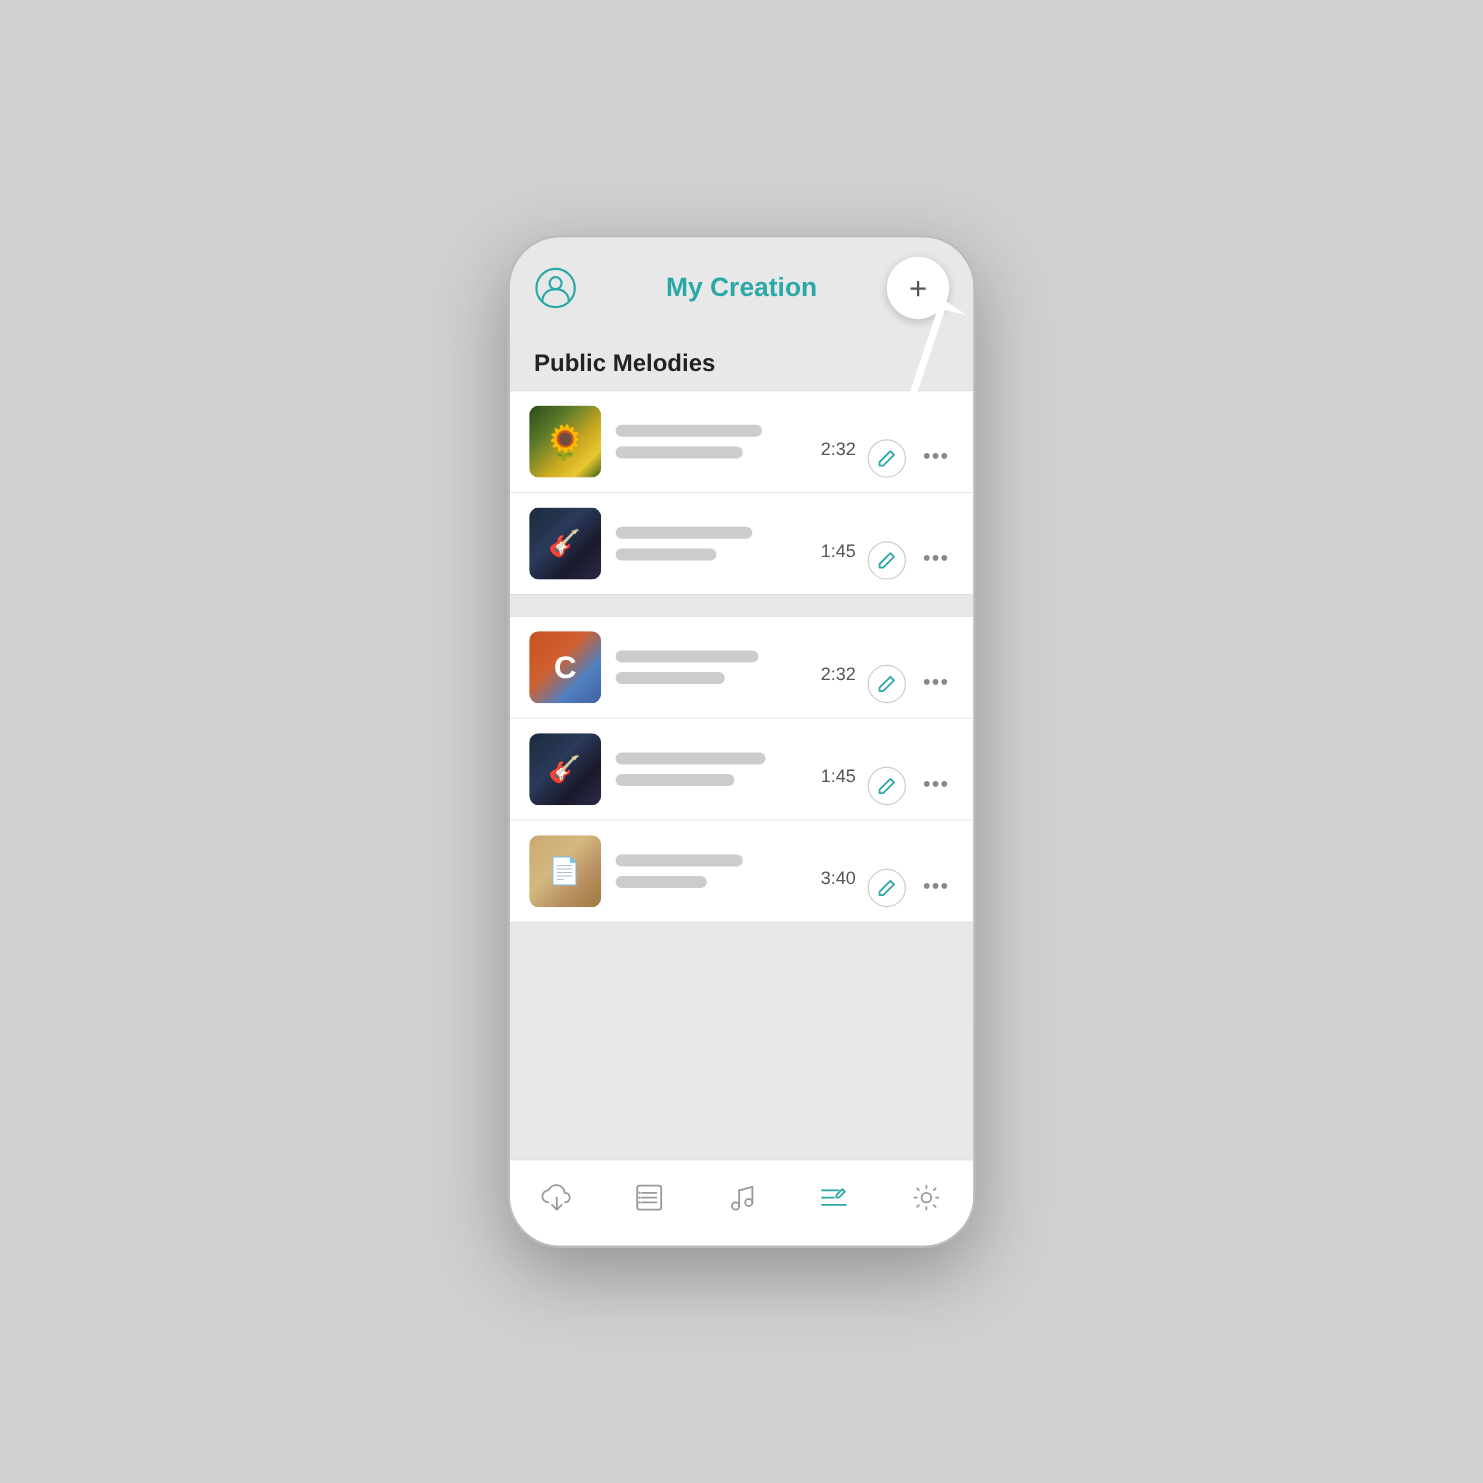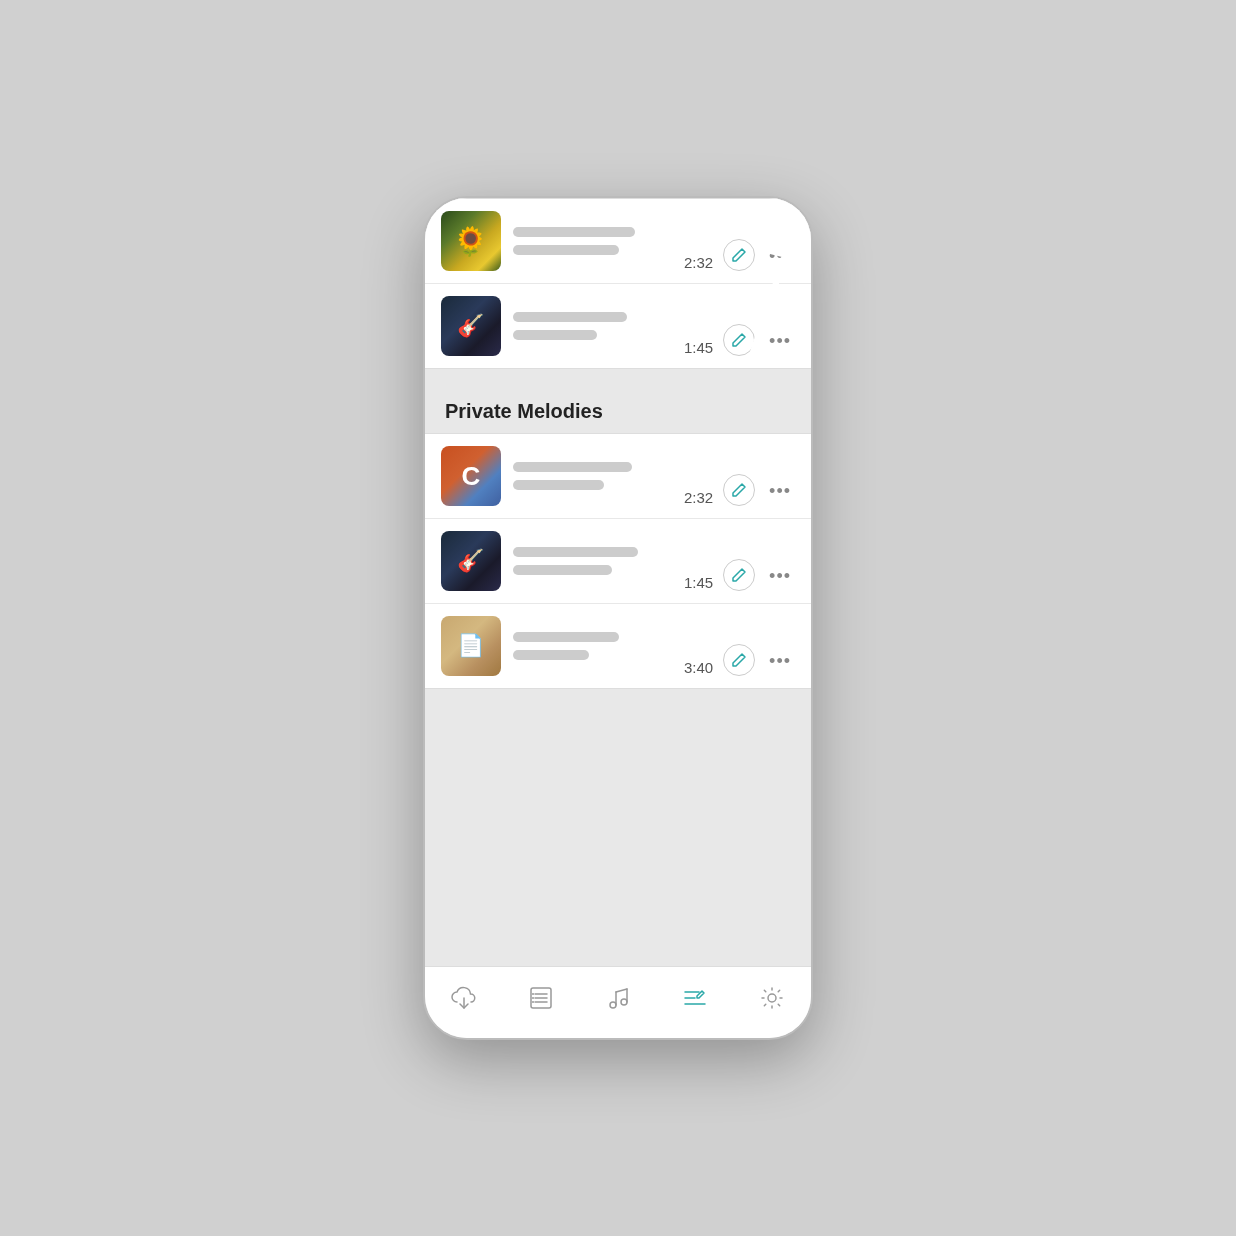--- a/index.html
+++ b/index.html
@@ -160,21 +160,21 @@
       background: #ccc;
     }
     .blur-line-short {
       height: 10px;
       border-radius: 5px;
       background: #ccc;
       width: 70%;
     }
     .melody-meta {
       display: flex;
-      align-items: flex-end;
+      align-items: flex-start;
       gap: 10px;
       margin-left: auto;
       flex-shrink: 0;
       margin-top: 27px;
     }
     .duration {
       font-size: 15px;
       color: #555;
       font-weight: 500;
       min-width: 36px;
@@ -255,30 +255,48 @@
       display: flex;
       align-items: center;
       justify-content: flex-end;
     }
   </style>
 </head>
 <body>
 
 <div class="phone-frame">
 
+  <div class="header">
+    <div class="profile-icon">
+      <svg viewBox="0 0 36 36" fill="none" xmlns="http://www.w3.org/2000/svg">
+        <circle cx="18" cy="18" r="16" stroke="#2aa8a8" stroke-width="1.8" fill="none"></circle>
+        <circle cx="18" cy="14" r="5" stroke="#2aa8a8" stroke-width="1.8" fill="none"></circle>
+        <path d="M7 29c0-6 4.5-10 11-10s11 4 11 10" stroke="#2aa8a8" stroke-width="1.8" fill="none" stroke-linecap="round"></path>
+      </svg>
+    </div>
+    <span class="header-title">My Creation</span>
+    <div class="header-right">
+      <div class="add-button-circle">
+        <span style="font-size:26px;color:#555;font-weight:300;line-height:1;">+</span>
+      </div>
+    </div>
+  </div>
 
   <div class="arrow-overlay">
     <svg viewBox="0 0 160 180" fill="none" xmlns="http://www.w3.org/2000/svg">
       <line x1="100" y1="160" x2="135" y2="55" stroke="white" stroke-width="6" stroke-linecap="round"></line>
       <polygon points="125,45 155,65 115,55" fill="white"></polygon>
     </svg>
   </div>
 
   <div class="content">
 
+    <div class="section-header">
+      <span class="section-title">Public Melodies</span>
+    </div>
     <div class="melody-list">
 
       <div class="melody-item">
         <div class="melody-thumb">
           <div class="thumb-sunflower">🌻</div>
         </div>
         <div class="melody-info">
           <div class="blur-line" style="width:80%;"></div>
           <div class="blur-line-short"></div>
         </div>
@@ -309,23 +327,20 @@
             </svg>
           </button>
           <button class="more-btn">•••</button>
         </div>
       </div>
 
     </div>
 
     <div class="section-divider"></div>
 
-    <div class="section-header">
-      <span class="section-title">Private Melodies</span>
-    </div>
     <div class="melody-list">
 
       <div class="melody-item">
         <div class="melody-thumb">
           <div class="thumb-c">C</div>
         </div>
         <div class="melody-info">
           <div class="blur-line" style="width:78%;"></div>
           <div class="blur-line-short" style="width:60%;"></div>
         </div>

